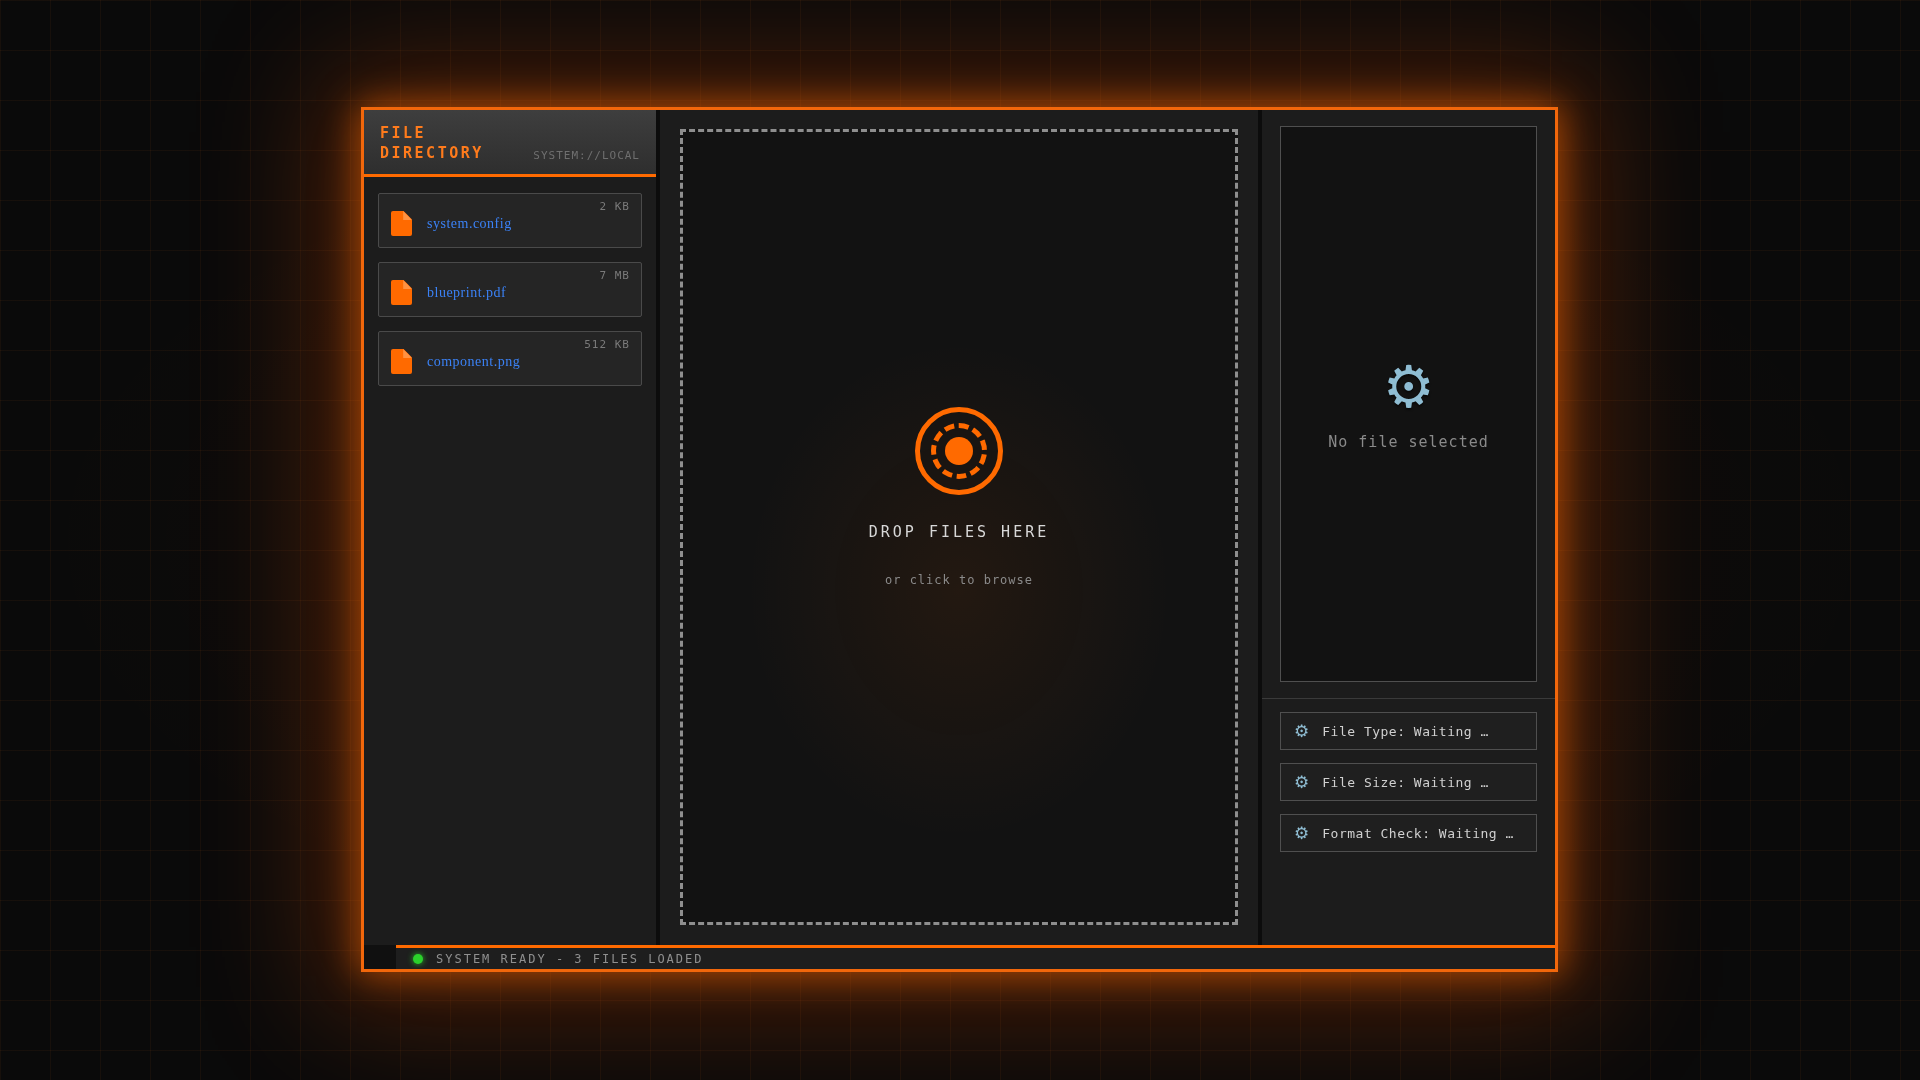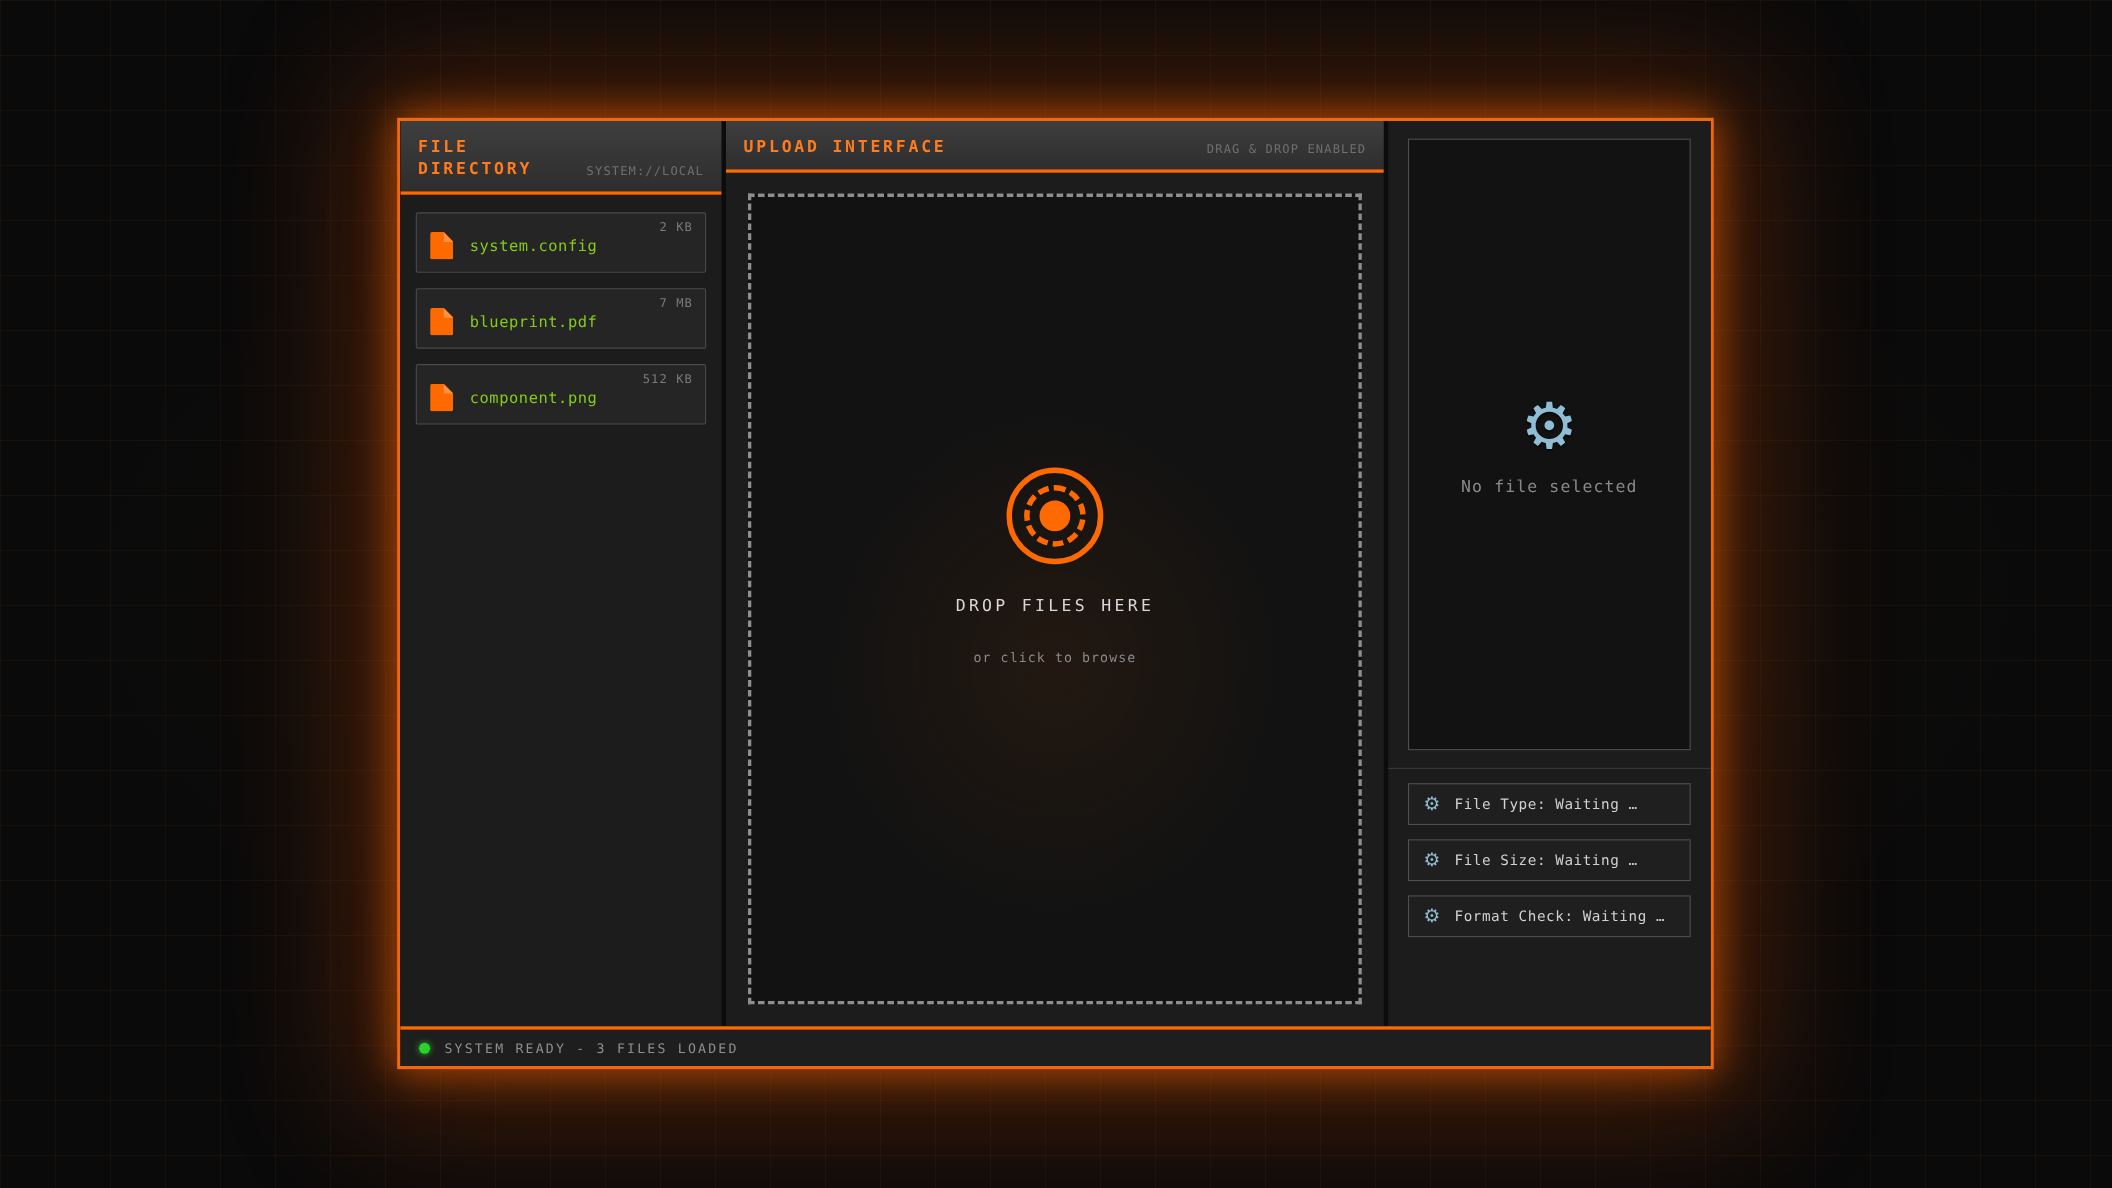--- a/index.html
+++ b/index.html
@@ -53,21 +53,21 @@
     cursor:pointer;
   }
   .file-icon {
     width:21px; height:25px; background:#ff6a00; border-radius:2px; flex:none; position:relative;
     clip-path:polygon(0 0, 60% 0, 100% 34%, 100% 100%, 0 100%);
   }
   .file-icon::after {
     content:""; position:absolute; top:0; right:0; width:42%; height:36%;
     background:#ff9242; clip-path:polygon(0 0, 100% 100%, 0 100%);
   }
-  .file-name { font-size:14px; color:#84cc16; letter-spacing:0.5px; }
+  .file-name { font-size:14px; color:#3b82f6; letter-spacing:0.5px;font-family:Liberation Serif, serif; }
   .file-size { position:absolute; top:6px; right:11px; font-size:11px; color:#7a7a7a; letter-spacing:1px; }
 
   
   .dropzone {
     flex:1; margin:19px 20px 20px; border:3px dashed #8e8e8e;
     background:
       radial-gradient(ellipse 55% 45% at 50% 58%, rgba(255,106,0,0.07), rgba(0,0,0,0) 70%),
       #121212;
     display:flex; flex-direction:column; align-items:center; justify-content:center;
     cursor:pointer;
@@ -99,22 +99,22 @@
   .check-row {
     margin:13px 18px 0; height:38px; flex:none;
     border:1px solid #4f4f4f; background:#1f1f1f;
     display:flex; align-items:center; gap:13px; padding:0 13px;
   }
   .gear-small { font-family:"DejaVu Sans", sans-serif; font-size:17px; color:#8fbdd3; line-height:17px; }
   .check-label { font-size:13px; color:#d0d0d0; letter-spacing:0.5px; }
 
   
   .status-bar {
-    height:36px; flex:none; background:#1e1e1e; border-top:3px solid #ff6a00;
-    display:flex; align-items:center; gap:13px; padding:0 17px;
+    height:24px; flex:none; background:#1e1e1e; border-top:3px solid #ff6a00;
+    display:flex; align-items:center; gap:13px; padding:0 17px;margin-left:32px;
   }
   .status-dot {
     width:10px; height:10px; border-radius:50%; background:#2bd12b; flex:none;
     box-shadow:0 0 6px rgba(43,209,43,0.9);
   }
   .status-text { font-size:12px; color:#8f8f8f; letter-spacing:2px; }
 </style>
 </head>
 <body>
 
@@ -140,24 +140,20 @@
         </div>
         <div class="file-item">
           <div class="file-icon"></div>
           <div class="file-name">component.png</div>
           <div class="file-size">512 KB</div>
         </div>
       </div>
     </section>
 
     <section class="panel panel-mid">
-      <div class="panel-header">
-        <div class="panel-title">UPLOAD INTERFACE</div>
-        <div class="panel-subtitle">DRAG &amp; DROP ENABLED</div>
-      </div>
       <div class="dropzone">
         <div class="drop-icon">
           <div class="drop-icon-dash">
             <div class="drop-core"></div>
           </div>
         </div>
         <div class="drop-primary">DROP FILES HERE</div>
         <div class="drop-secondary">or click to browse</div>
       </div>
     </section>

